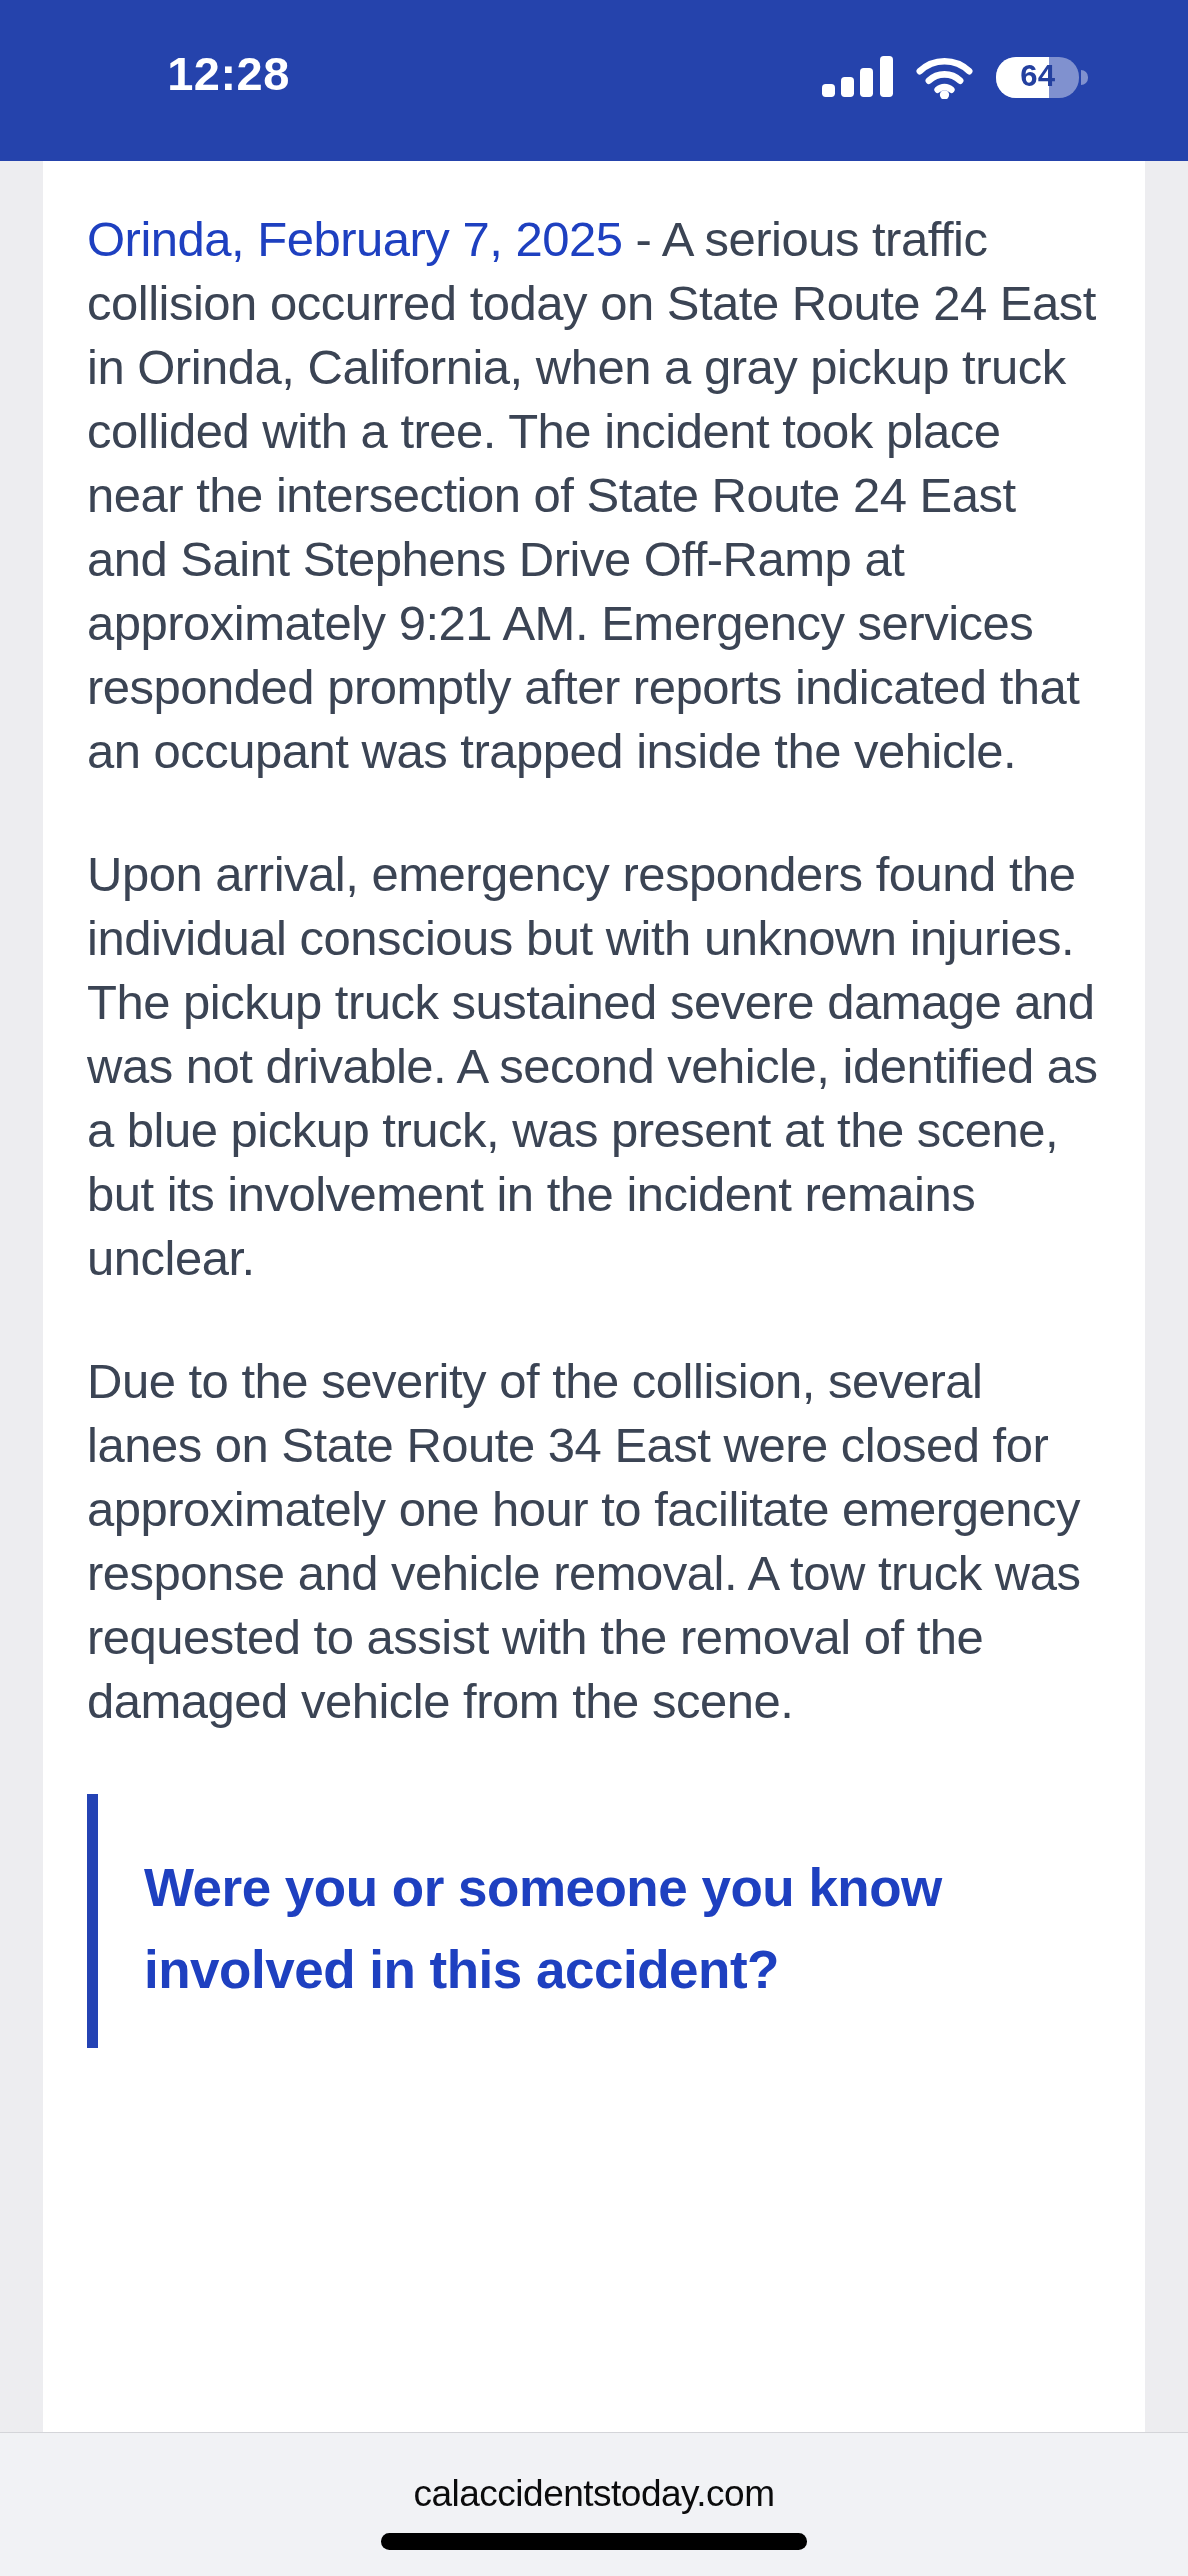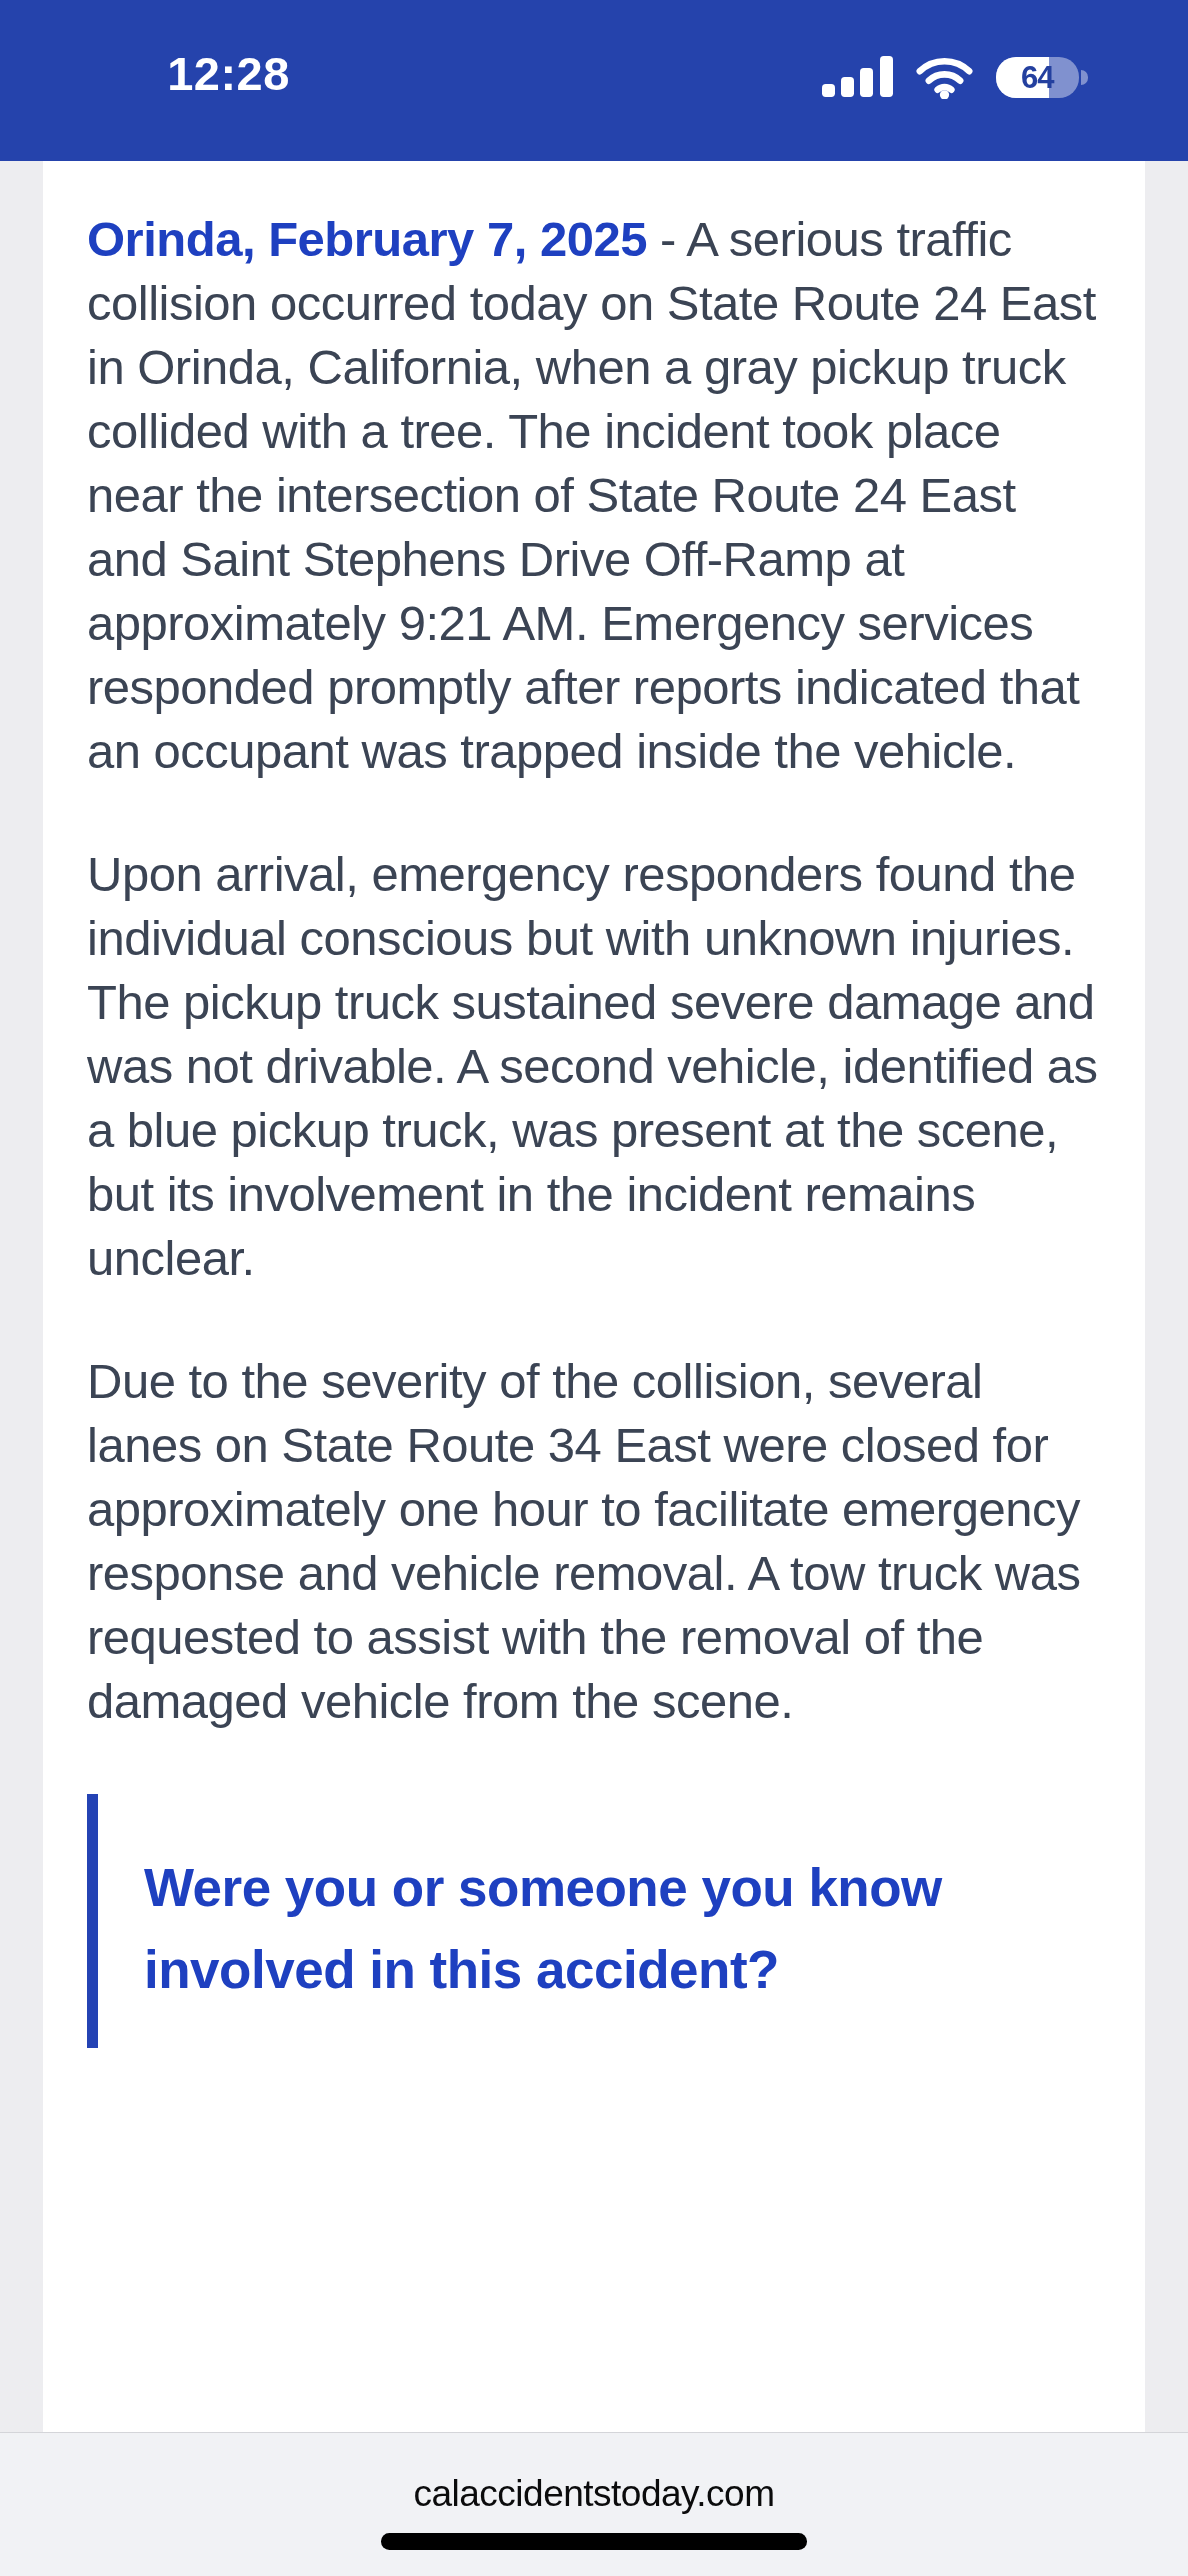--- a/index.html
+++ b/index.html
@@ -25,21 +25,21 @@
     position:absolute;right:100px;top:53px;height:46px;
     display:flex;align-items:flex-end;gap:21px;
   }
   .signal{display:flex;align-items:flex-end;gap:6.4px;height:42px;padding-bottom:1.8px;}
   .signal i{display:block;width:13px;background:#ffffff;border-radius:3.7px;}
   .signal .b1{height:13px;}
   .signal .b2{height:20px;}
   .signal .b3{height:29.5px;}
   .signal .b4{height:41px;}
   .wifi{margin-bottom:0px;}
-  .battery{position:relative;display:flex;align-items:center;margin-bottom:0.9px;}
+  .battery{position:relative;display:flex;align-items:center;margin-bottom:0.9px;font-family:Liberation Mono, monospace;}
   .battery-body{
     position:relative;width:83px;height:41px;border-radius:20px;
     background:rgba(255,255,255,0.42);overflow:hidden;
   }
   .battery-fill{position:absolute;left:0;top:0;bottom:0;width:64%;background:#ffffff;}
   .battery-pct{
     position:absolute;inset:0;display:flex;align-items:center;justify-content:center;
     font-size:31px;font-weight:700;color:#24409f;letter-spacing:-0.9px;
   }
   .battery-cap{
@@ -56,21 +56,21 @@
   .card{
     margin:0 43px;min-height:100%;box-sizing:border-box;
     background:#ffffff;
     padding:46px 39px 203px 44px;
   }
   .card p{
     margin:0 0 59px 0;
     font-size:49px;line-height:64px;letter-spacing:-0.5px;
     color:#3b4454;
   }
-  .dateline{font-weight:700;color:#1e40c0;}
+  .dateline{font-weight:400;color:#1e40c0;}
   .callout{
     margin:61px 0 0 0;
     border-left:11px solid #2443b4;
     padding:53px 28px 37px 46px;
   }
   .callout-q{
     margin:0 !important;
     font-size:53px !important;line-height:82px !important;
     font-weight:700;color:#1e40c0 !important;letter-spacing:-0.5px;
   }

